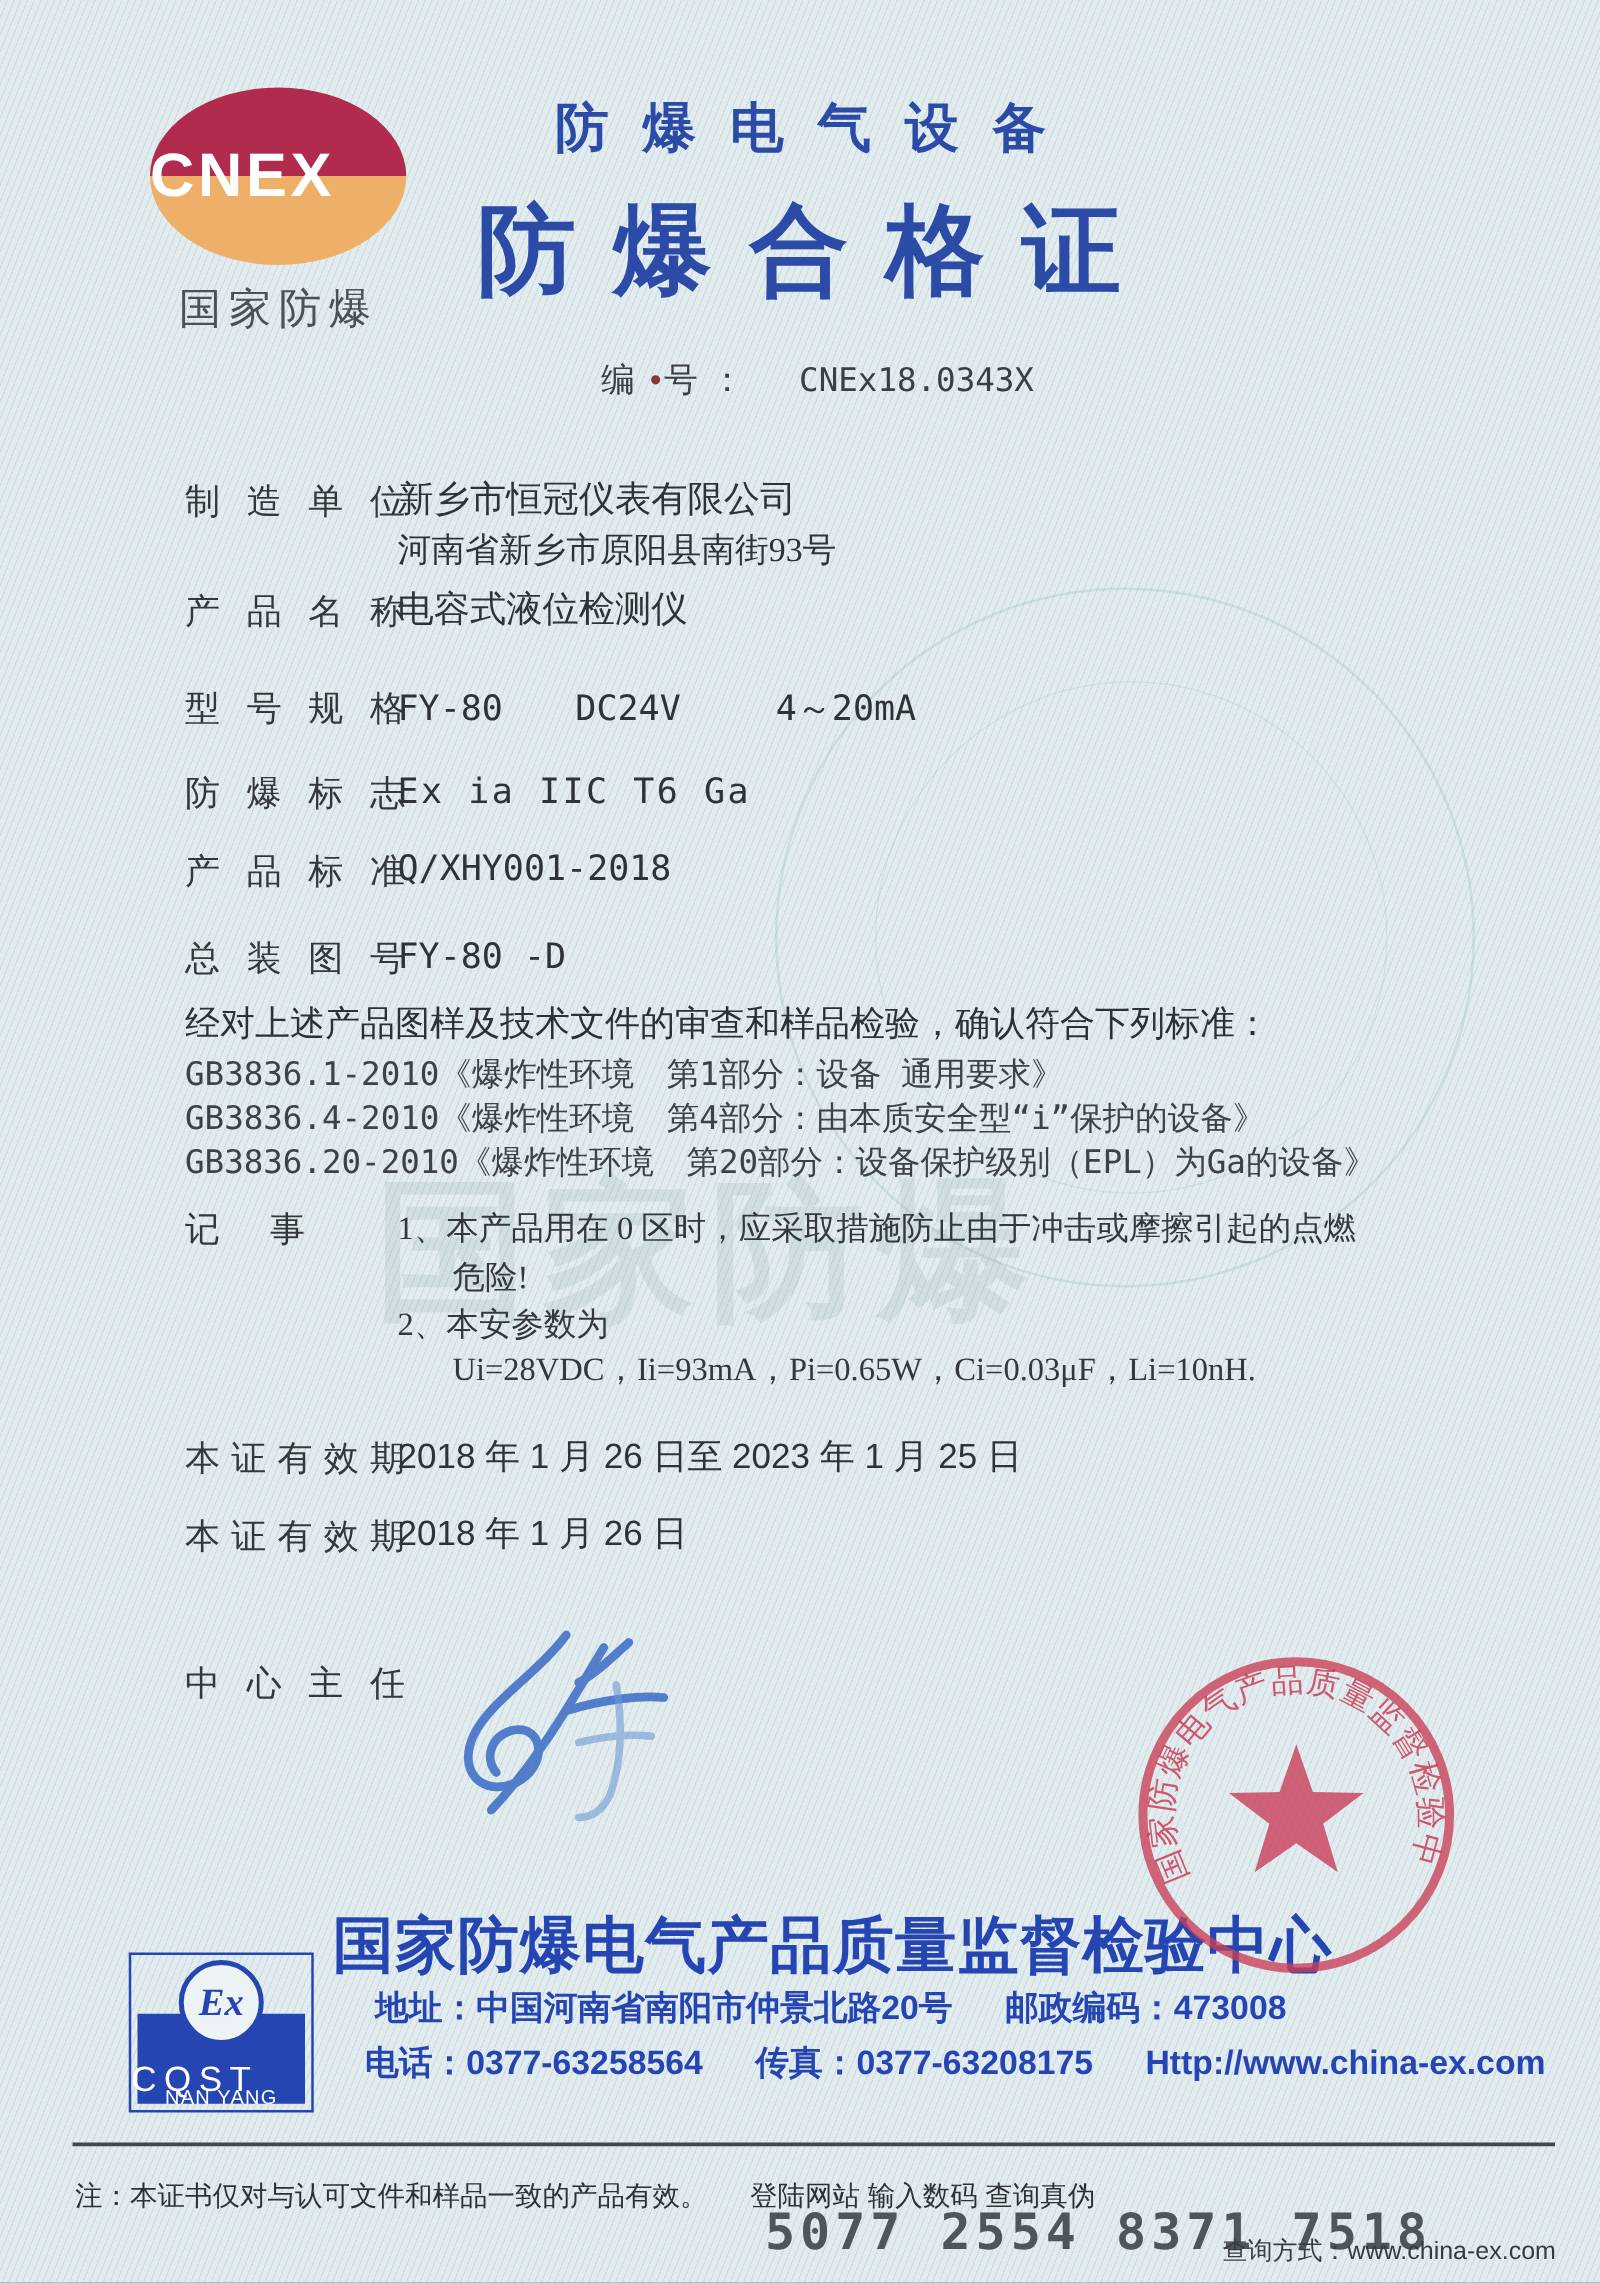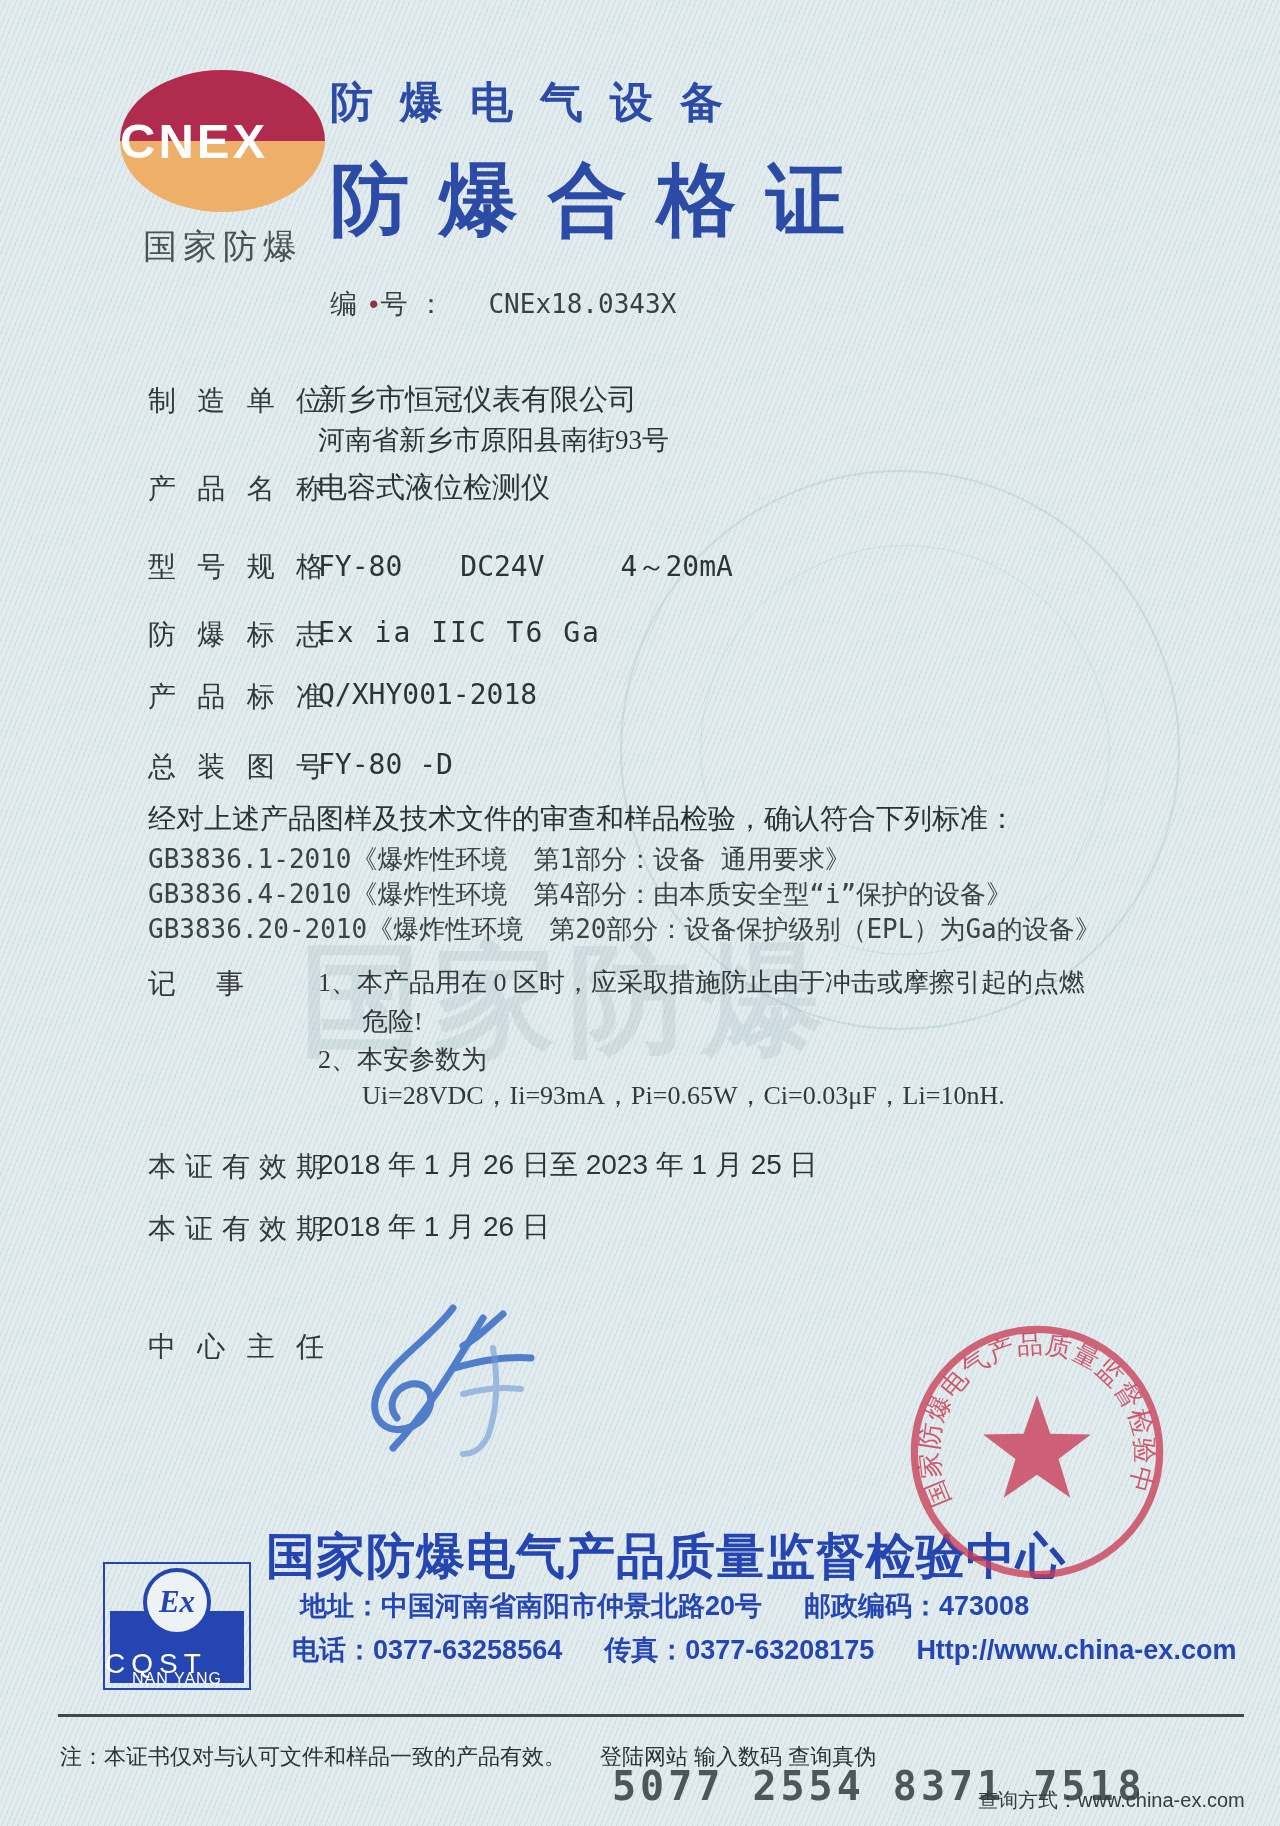--- a/index.html
+++ b/index.html
@@ -19,21 +19,21 @@
     font-size:122px; font-weight:bold; letter-spacing:12px;
     color:rgba(125,158,166,0.16); white-space:nowrap; }
 
   
   .cnex-logo { position:absolute; left:120px; top:70px; width:205px; height:142px; z-index:2;
     border-radius:50%; background:linear-gradient(180deg,#b12b4f 0 50%, #eeb069 50% 100%);
     display:flex; align-items:center; }
   .cnex-logo span { color:#fff; font-weight:bold; font-size:49px; letter-spacing:3px; }
   .cnex-caption { position:absolute; left:114px; top:224px; width:218px; z-index:2;
     text-align:center; font-size:34px; letter-spacing:6px; color:#4b5156; }
-  .header-block { position:absolute; left:330px; top:74px; width:648px; text-align:left; z-index:2; }
+  .header-block { position:absolute; left:330px; top:74px; width:648px; text-align:center; z-index:2; }
   .supertitle { font-size:43px; font-weight:bold; letter-spacing:27px; color:#2b4ba6; white-space:nowrap; }
   .main-title { margin-top:16px; font-size:79px; font-weight:bold; letter-spacing:30px; color:#2b4ba6; white-space:nowrap; }
   .cert-line { margin-top:32px; font-size:27px; color:#3a3f45; white-space:nowrap; }
   .cert-line .lab { letter-spacing:10px; }
   .cert-line .dot { color:#8b3540; margin:0 2px; }
   .cert-line .num { margin-left:34px; font-family:"DejaVu Sans Mono","Liberation Mono",monospace; font-size:26px; }
 
   
   .label { position:absolute; left:148px; width:176px; font-size:28px; color:#33383d;
     text-align:justify; text-align-last:justify; white-space:nowrap; z-index:2; }

